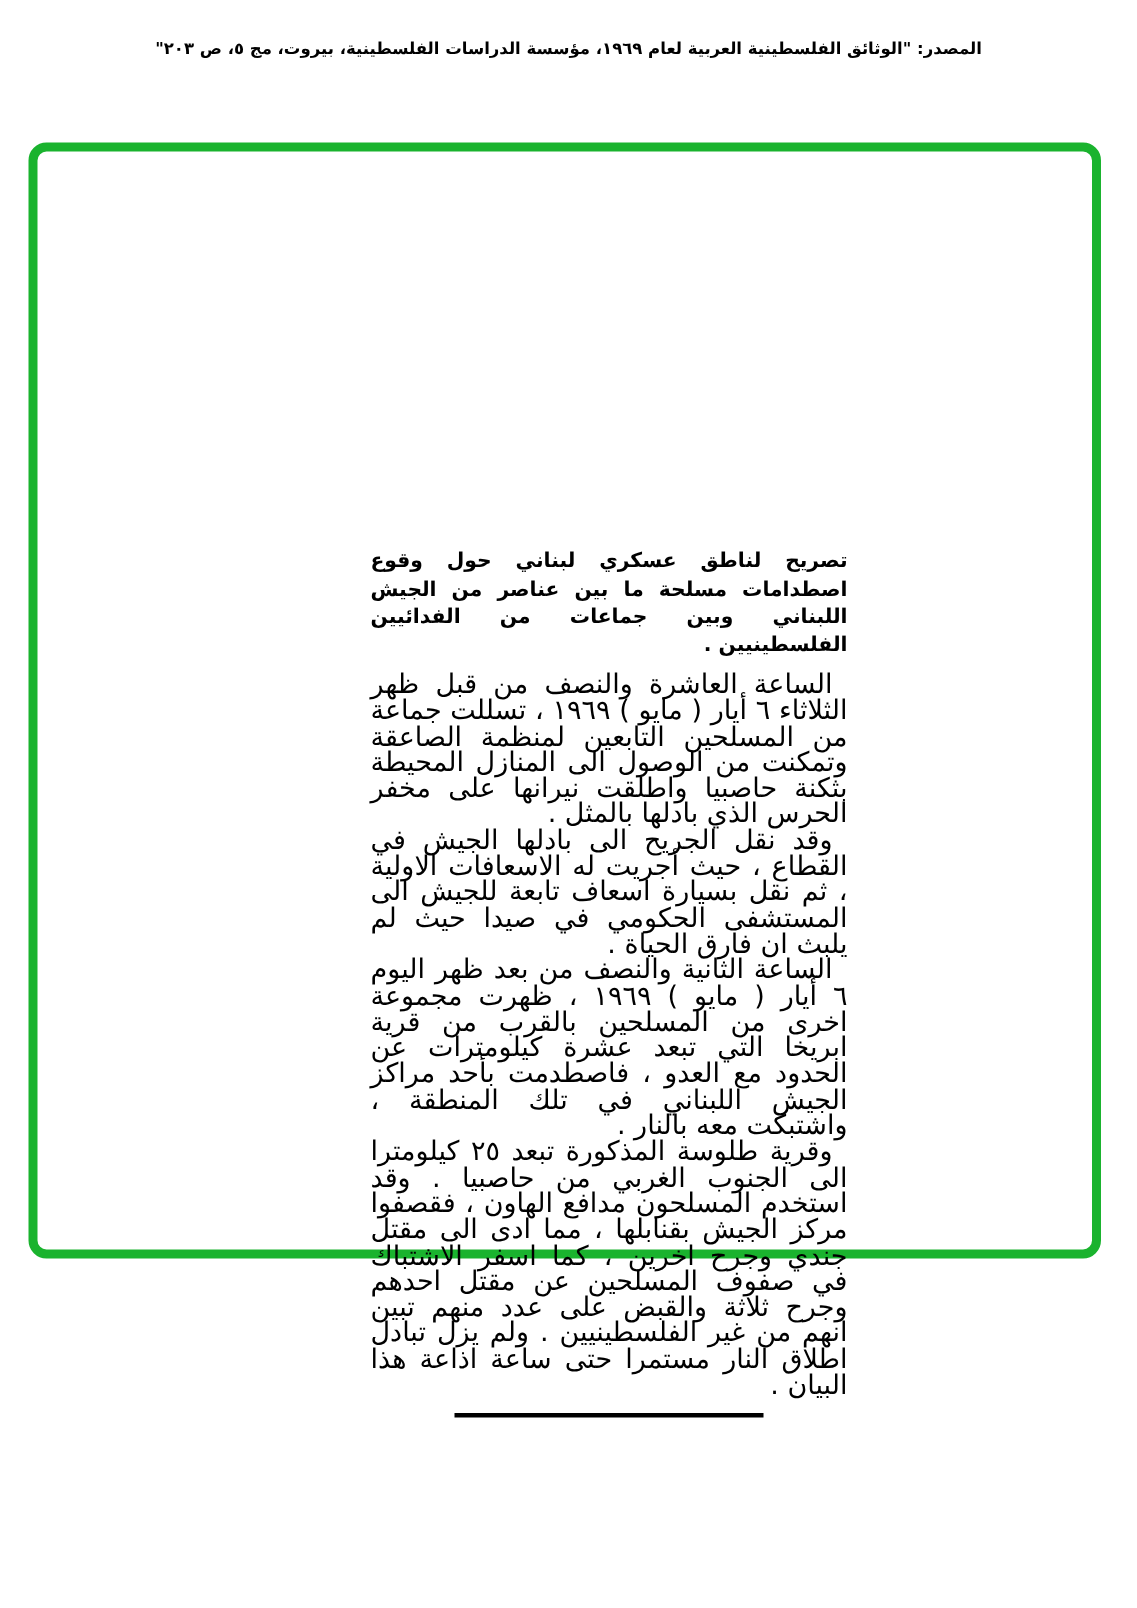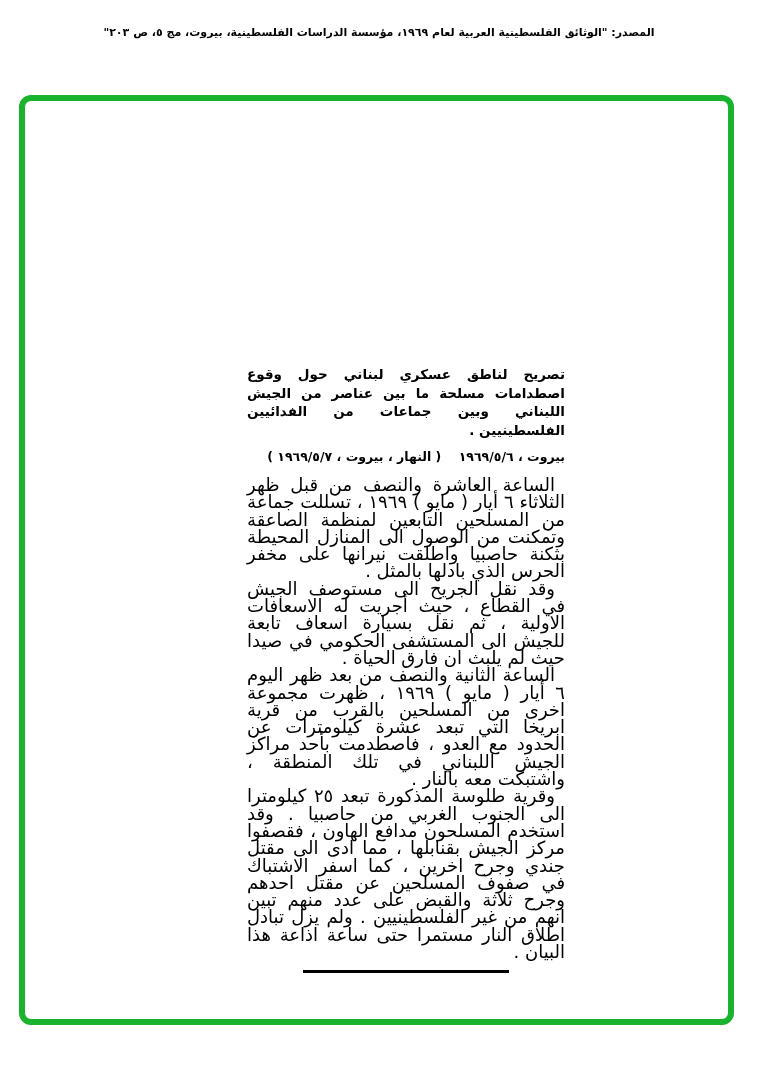--- a/index.html
+++ b/index.html
@@ -37,21 +37,21 @@
     margin-top: 7px;
     font-size: 11px;
     font-weight: bold;
     line-height: 15px;
   }
   .doc-frame {
     position: absolute;
     left: 19px;
     top: 95px;
     width: 715px;
-    height: 930px;
+    height: 744px;
     border: 6px solid #1ab32e;
     border-radius: 12px;
     box-sizing: border-box;
     background: #ffffff;
   }
   .scanned-doc {
     position: absolute;
     left: 222px;
     top: 264px;
     width: 318px;
@@ -95,26 +95,25 @@
 
   <div class="page-header">
     <div class="source-line">المصدر: "الوثائق الفلسطينية العربية لعام ١٩٦٩، مؤسسة الدراسات الفلسطينية، بيروت، مج ٥، ص ٢٠٣"</div>
   </div>
 
   <div class="doc-frame" style="border-color: rgb(26, 179, 46);">
     <div class="scanned-doc">
 
       <p class="doc-title">تصريح لناطق عسكري لبناني حول وقوع اصطدامات مسلحة ما بين عناصر من الجيش اللبناني وبين جماعات من الفدائيين الفلسطينيين .</p>
 
-      <p class="dateline">بيروت ، ١٩٦٩/٥/٦ &nbsp;&nbsp; ( النهار ، بيروت ، ١٩٦٩/٥/٧ )</p>
 
       <p class="body-para">الساعة العاشرة والنصف من قبل ظهر الثلاثاء ٦ أيار ( مايو ) ١٩٦٩ ، تسللت جماعة من المسلحين التابعين لمنظمة الصاعقة وتمكنت من الوصول الى المنازل المحيطة بثكنة حاصبيا واطلقت نيرانها على مخفر الحرس الذي بادلها بالمثل .</p>
 
 
-      <p class="body-para">وقد نقل الجريح الى مستوصف الجيش في القطاع ، حيث أجريت له الاسعافات الاولية ، ثم نقل بسيارة اسعاف تابعة للجيش الى المستشفى الحكومي في صيدا حيث لم يلبث ان فارق الحياة .</p>
+      <p class="body-para">وقد نقل الجريح الى بادلها الجيش في القطاع ، حيث أجريت له الاسعافات الاولية ، ثم نقل بسيارة اسعاف تابعة للجيش الى المستشفى الحكومي في صيدا حيث لم يلبث ان فارق الحياة .</p>
 
       <p class="body-para">الساعة الثانية والنصف من بعد ظهر اليوم ٦ أيار ( مايو ) ١٩٦٩ ، ظهرت مجموعة اخرى من المسلحين بالقرب من قرية ابريخا التي تبعد عشرة كيلومترات عن الحدود مع العدو ، فاصطدمت بأحد مراكز الجيش اللبناني في تلك المنطقة ، واشتبكت معه بالنار .</p>
 
 
       <p class="body-para">وقرية طلوسة المذكورة تبعد ٢٥ كيلومترا الى الجنوب الغربي من حاصبيا . وقد استخدم المسلحون مدافع الهاون ، فقصفوا مركز الجيش بقنابلها ، مما ادى الى مقتل جندي وجرح اخرين ، كما اسفر الاشتباك في صفوف المسلحين عن مقتل احدهم وجرح ثلاثة والقبض على عدد منهم تبين انهم من غير الفلسطينيين . ولم يزل تبادل اطلاق النار مستمرا حتى ساعة اذاعة هذا البيان .</p>
 
       <div class="footer-rule"></div>
 
     </div>
   </div>

